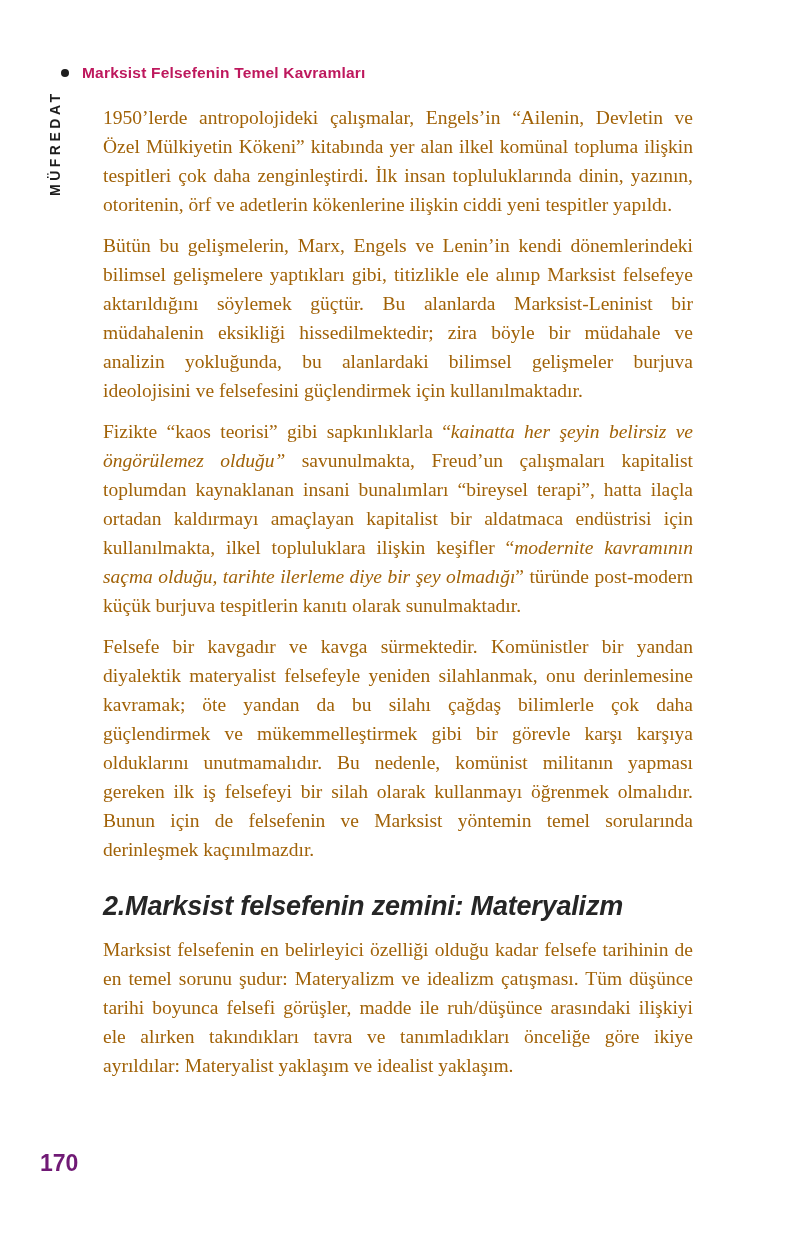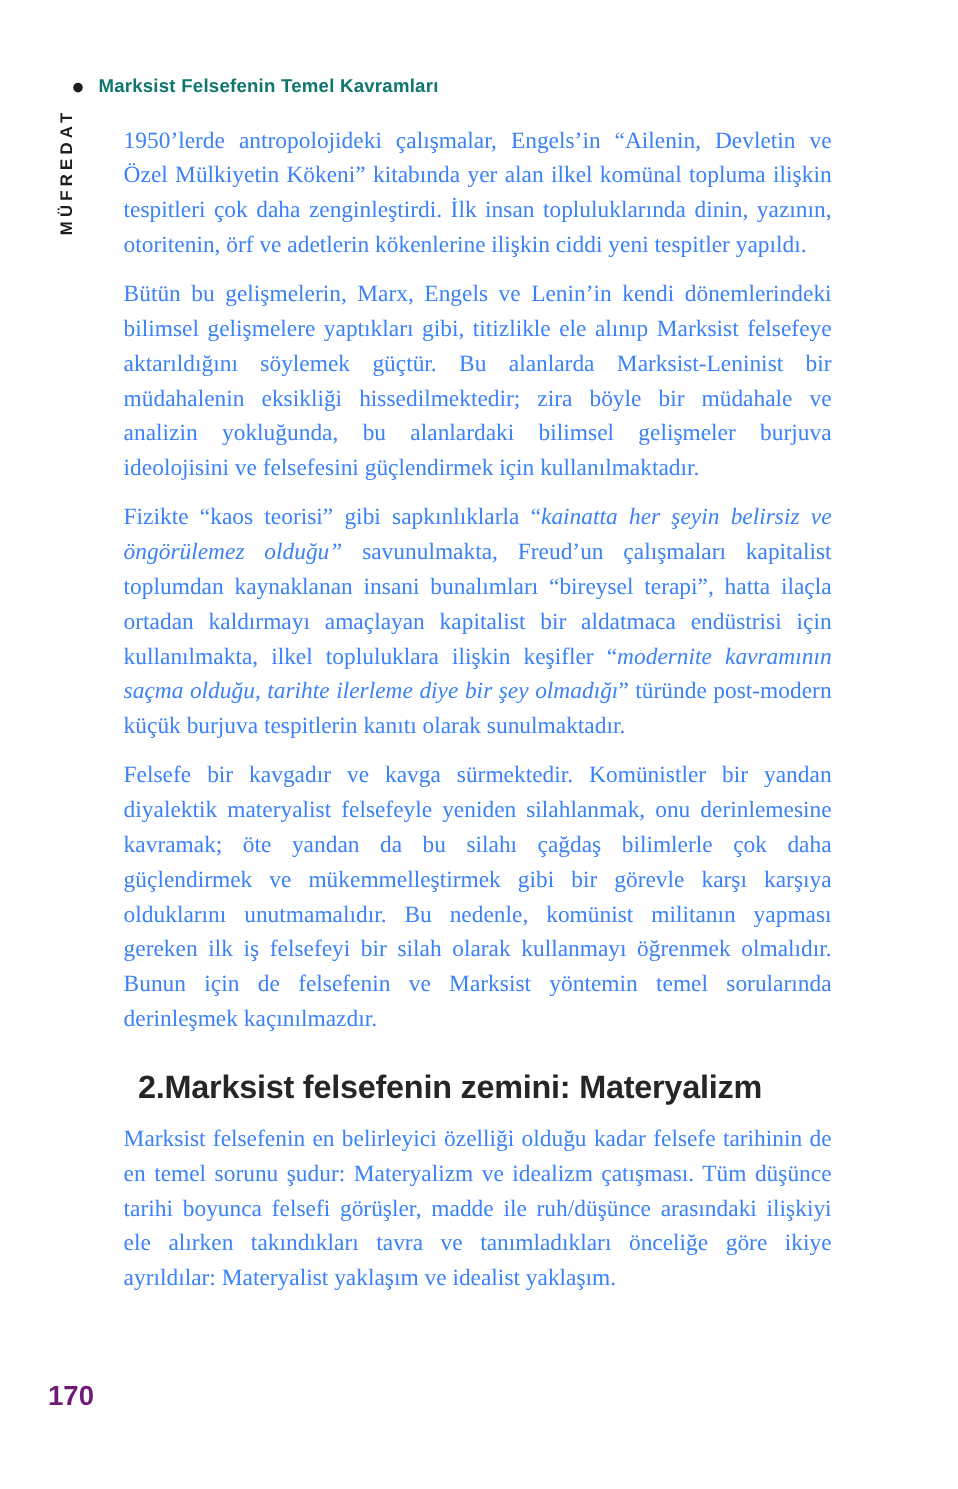--- a/index.html
+++ b/index.html
@@ -20,21 +20,21 @@
   .page-header {
     position: absolute;
     top: 64px;
     left: 61px;
     display: flex;
     align-items: center;
     font-family: "Liberation Sans", sans-serif;
     font-weight: bold;
     font-size: 15.5px;
     letter-spacing: 0.2px;
-    color: #0f766e;
+    color: #be185d;
     white-space: nowrap;
   }
   .header-bullet {
     width: 8px;
     height: 8px;
     border-radius: 50%;
     background: #1d1d1d;
     margin-right: 13px;
     flex: 0 0 auto;
   }
@@ -59,32 +59,33 @@
     position: absolute;
     left: 103px;
     top: 103px;
     width: 590px;
   }
   .body-paragraph {
     margin: 0 0 12px 0;
     font-size: 19.5px;
     line-height: 29px;
     text-align: justify;
-    color: #3b82f6;
+    color: #a16207;
   }
   .body-paragraph .italic {
     font-style: italic;
   }
   .section-heading {
-    margin: 27px 0 13px 12px;
+    margin: 27px 0 13px 0;
     font-family: "Liberation Sans", sans-serif;
     font-weight: bold;
     font-size: 27px;
     letter-spacing: -0.2px;
     color: #262626;
+    font-style: italic;
   }
 
   
   .page-number {
     position: absolute;
     left: 40px;
     top: 1150px;
     font-family: "Liberation Sans", sans-serif;
     font-weight: bold;
     font-size: 23px;

